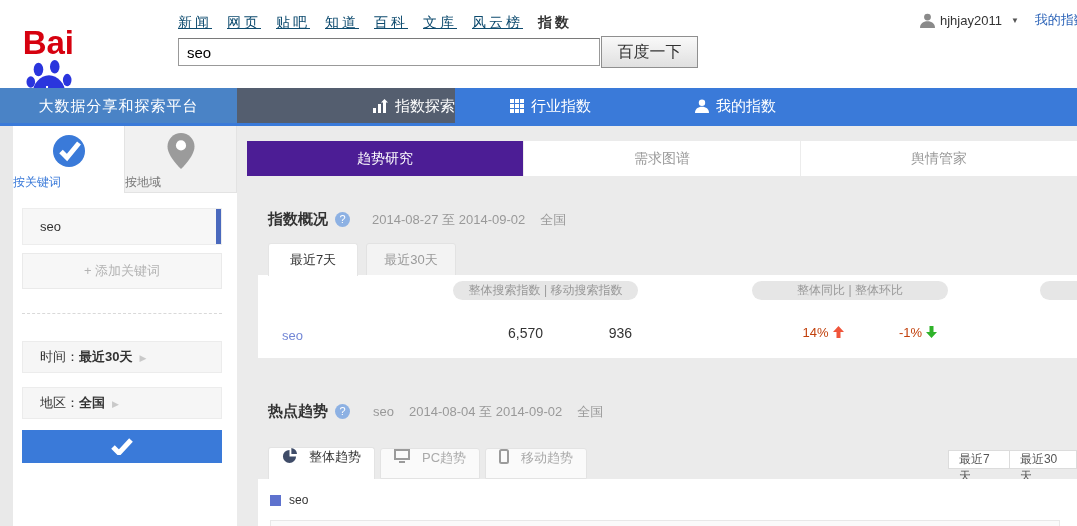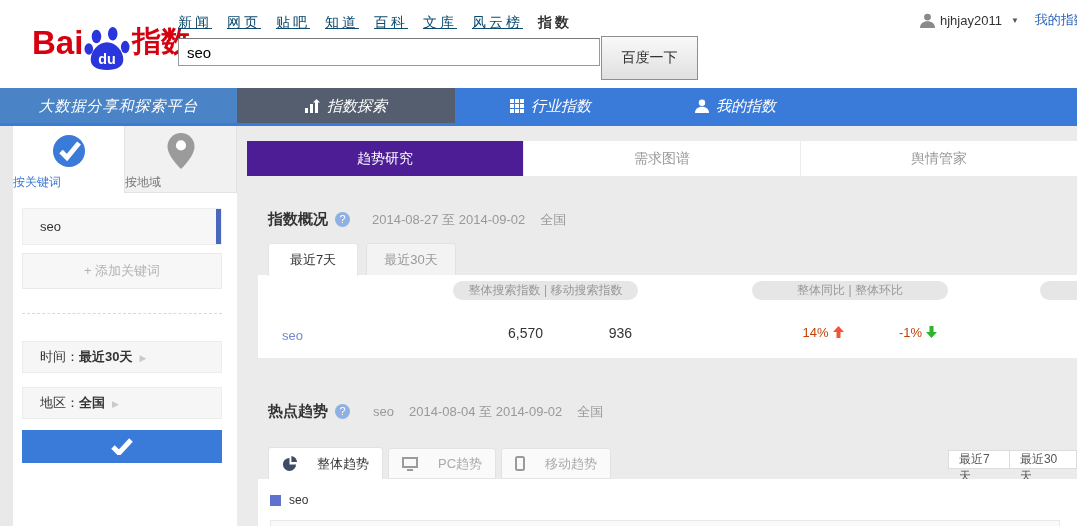--- a/index.html
+++ b/index.html
@@ -1,40 +1,40 @@
 <!DOCTYPE html>
 <html><head>
 <meta charset="utf-8">
 <style>
   html,body{margin:0;padding:0;}
   body{font-family:"Liberation Sans","DejaVu Sans",sans-serif;}
   #app{position:relative;width:1077px;height:526px;overflow:hidden;background:#fff;}
 
   
-  .logo{position:absolute;left:32px;top:26px;display:flex;align-items:flex-start;}
+  .logo{position:absolute;left:16px;top:26px;display:flex;align-items:flex-end;flex-direction:column;}
   .logo-bai{color:#d6010f;font-size:33px;font-weight:bold;line-height:1;}
   .logo-paw{width:46px;height:46px;margin:0 2px -2px 1px;}
   .logo-suffix{color:#d6010f;font-size:29px;font-weight:bold;line-height:1.05;}
   .top-nav{position:absolute;left:178px;top:14px;font-size:14px;white-space:nowrap;}
   .top-nav a{color:#0c4a6e;text-decoration:underline;margin-right:15px;letter-spacing:3px;cursor:pointer;}
   .top-nav .nav-current{color:#333;font-weight:bold;letter-spacing:3px;text-decoration:none;}
   .search-input{position:absolute;left:178px;top:38px;width:404px;height:26px;border:1px solid #999;border-top-color:#7a7a7a;font-size:15px;padding:0 8px;color:#000;outline:none;}
-  .search-btn{position:absolute;left:601px;top:36px;width:97px;height:44px;background:linear-gradient(#f9f9f9,#e0e0e0);border:1px solid #8f8f8f;font-size:14px;color:#333;cursor:pointer;}
+  .search-btn{position:absolute;left:601px;top:36px;width:97px;height:32px;background:linear-gradient(#f9f9f9,#e0e0e0);border:1px solid #8f8f8f;font-size:16px;color:#333;cursor:pointer;}
   .user-area{position:absolute;left:920px;top:11px;display:flex;align-items:center;white-space:nowrap;}
   .user-icon{width:15px;height:15px;margin-right:5px;}
   .username{font-size:13px;color:#333;}
   .caret{font-size:8px;color:#555;margin-left:9px;}
   .my-index-link{font-size:13px;color:#2d64b8;margin-left:16px;cursor:pointer;}
 
   
-  .navbar{position:absolute;left:0;top:88px;width:1077px;height:35px;font-style:italic;}
+  .navbar{position:absolute;left:0;top:88px;width:1077px;height:35px;}
   .nav-underline{position:absolute;left:0;top:123px;width:1077px;height:3px;background:#3a7ad9;}
   .nb-platform{position:absolute;left:0;top:0;width:237px;height:35px;background:#4a83c6;color:#fff;font-size:15px;line-height:35px;text-align:center;letter-spacing:1px;}
   .nb-rest{position:absolute;left:237px;top:0;width:840px;height:35px;background:#3a7ad9;}
-  .nb-explore{position:absolute;left:237px;top:0;width:218px;height:35px;background:#545e6f;color:#fff;font-size:15px;line-height:35px;display:flex;align-items:center;justify-content:center;gap:7px;cursor:pointer;}
+  .nb-explore{position:absolute;left:237px;top:0;width:218px;height:35px;background:#545e6f;color:#fff;font-size:15px;line-height:35px;display:flex;align-items:center;justify-content:flex-end;gap:7px;cursor:pointer;}
   .nb-item{position:absolute;top:0;height:35px;color:#fff;font-size:15px;line-height:35px;display:flex;align-items:center;gap:7px;cursor:pointer;}
   .nb-industry{left:510px;}
   .nb-mine{left:695px;}
 
   
   .gutter{position:absolute;left:0;top:126px;width:13px;height:400px;background:#e9e9e9;}
   .sidebar{position:absolute;left:13px;top:126px;width:224px;height:400px;background:#fff;}
   .mode-tabs{display:flex;height:67px;}
   .mode-tab{padding-top:7px;box-sizing:border-box;cursor:pointer;}
   .mode-tab-kw{width:111px;background:#fff;}
@@ -81,21 +81,21 @@
   .ov-kw{position:absolute;left:24px;top:53px;font-size:13px;color:#7387d6;cursor:pointer;}
   .ov-num{position:absolute;top:50px;font-size:14px;color:#333;text-align:right;}
   .ov-overall{left:185px;width:100px;}
   .ov-mobile{left:284px;width:90px;}
   .ov-cmp{position:absolute;top:50px;font-size:13px;color:#c2410c;text-align:center;}
   .ov-yoy{left:520px;width:90px;}
   .ov-mom{left:615px;width:90px;}
   .trend-arrow{vertical-align:-1px;margin-left:4px;}
 
   .tr-tabs{position:absolute;left:31px;top:321px;display:flex;align-items:flex-end;}
-  .tr-tab{height:31px;box-sizing:border-box;padding:0 13px;font-size:13px;border:1px solid #e3e3e3;border-radius:3px 3px 0 0;background:#fafafa;color:#aaa;display:flex;align-items:center;gap:20px;margin-right:5px;cursor:pointer;}
+  .tr-tab{height:31px;box-sizing:border-box;padding:0 13px;font-size:13px;border:1px solid #e3e3e3;border-radius:3px 3px 0 0;background:#fafafa;color:#aaa;display:flex;gap:12px;margin-right:5px;cursor:pointer;}
   .tr-tab-active{background:#fff;border-bottom:none;color:#333;height:32px;position:relative;z-index:2;}
   .tr-range{position:absolute;left:711px;top:324px;display:flex;}
   .tr-range-btn{height:17px;line-height:17px;padding:0 10px;border:1px solid #dcdcdc;background:#fff;font-size:12px;color:#555;cursor:pointer;}
   .tr-range-btn + .tr-range-btn{margin-left:-1px;}
 
   .tr-panel{position:absolute;left:21px;top:353px;width:819px;height:47px;background:#fff;}
   .legend{position:absolute;left:12px;top:14px;display:flex;align-items:center;gap:8px;font-size:12px;color:#333;}
   .legend-swatch{width:11px;height:11px;background:#5e72ce;}
   .chart-strip{position:absolute;left:12px;top:41px;width:790px;height:20px;background:#fafafa;border:1px solid #e8e8e8;box-sizing:border-box;}
 </style>

